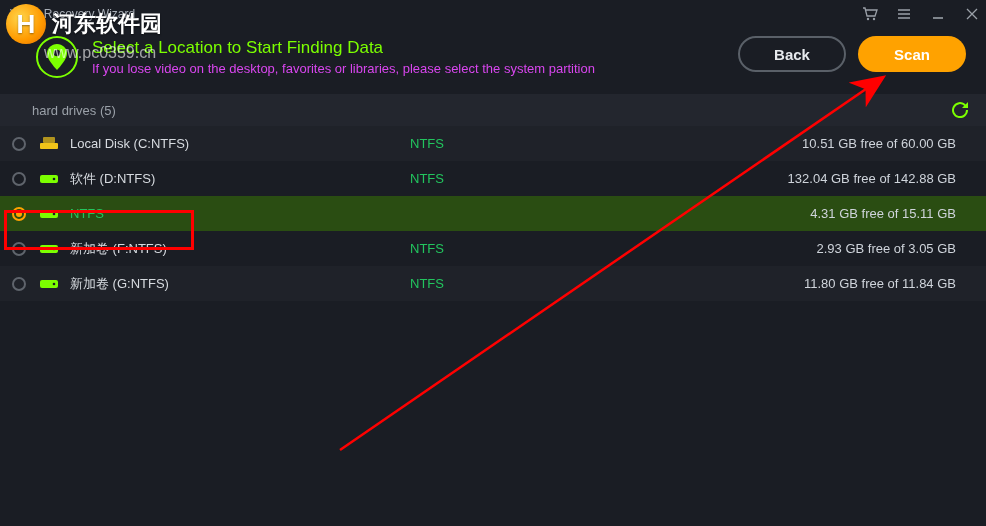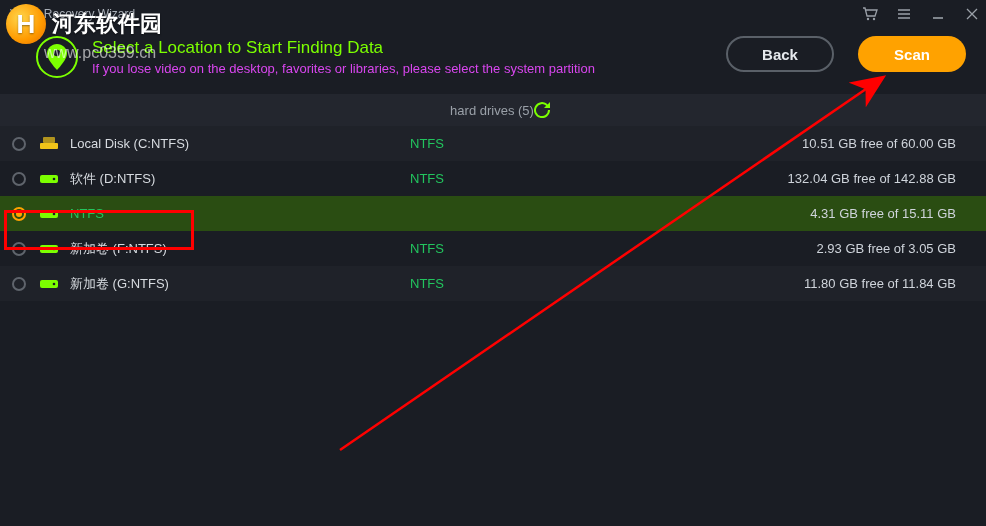--- a/index.html
+++ b/index.html
@@ -46,21 +46,21 @@
 .header-text .heading {
   color: #7cff00;
   font-size: 17px;
   font-weight: 500;
   margin-bottom: 3px;
 }
 .header-text .sub {
   color: #d946ef;
   font-size: 13px;
 }
-.btn-row { display: flex; gap: 24px; }
+.btn-row { display: flex; gap: 12px; }
 .btn {
   height: 36px;
   min-width: 108px;
   border-radius: 18px;
   display: flex;
   align-items: center;
   justify-content: center;
   font-size: 15px;
   font-weight: 600;
   cursor: pointer;
@@ -73,21 +73,21 @@
 .btn-primary {
   background: #ffa200;
   color: #fff;
   border: none;
 }
 
 
 .section-bar {
   display: flex;
   align-items: center;
-  justify-content: center;
+  justify-content: space-between;
   background: #23262e;
   height: 32px;
   padding: 0 18px 0 32px;
   color: #9aa0a8;
   font-size: 13px;
 }
 .refresh-icon { cursor: pointer; color: #7cff00; }
 .refresh-icon svg { display:block; }
 
 

